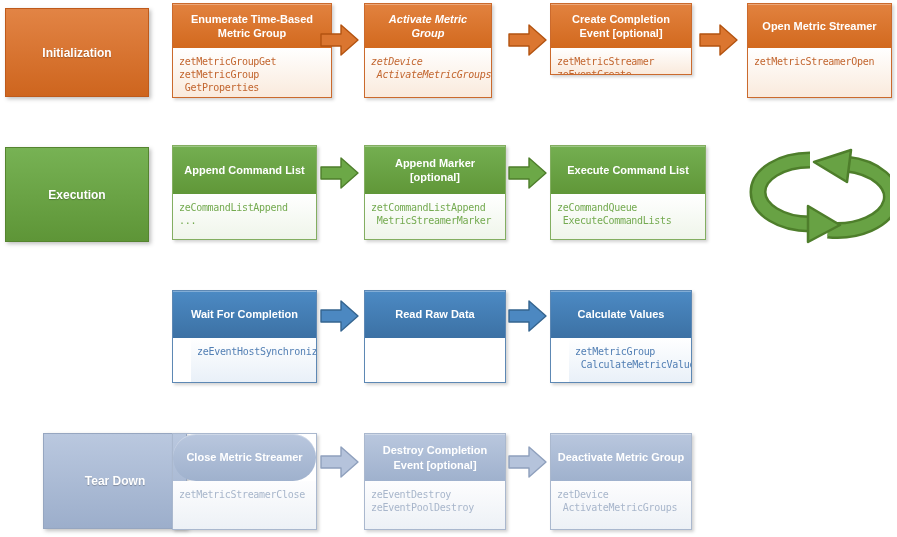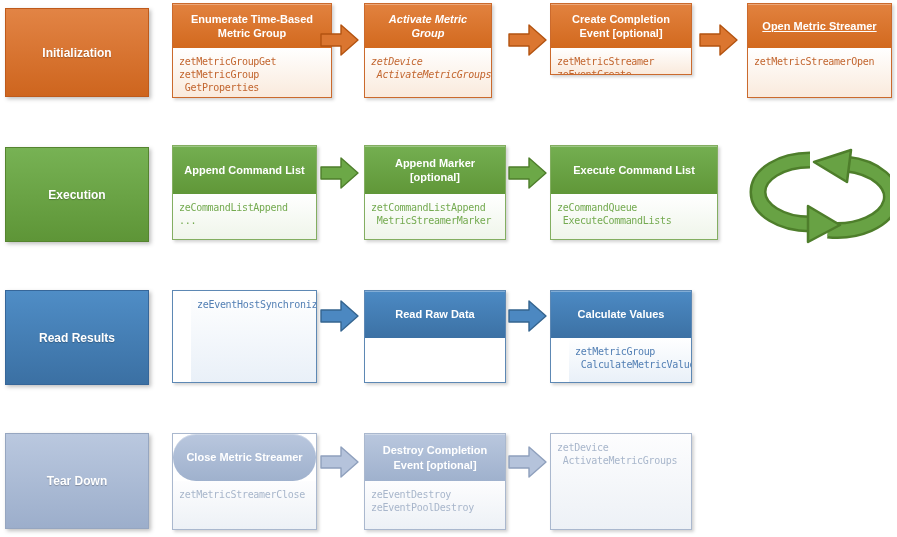--- a/index.html
+++ b/index.html
@@ -11,21 +11,21 @@
     position:absolute;left:5px;width:144px;
     display:flex;align-items:center;justify-content:center;
     color:#ffffff;font-weight:bold;font-size:12px;
     text-shadow:0 1px 1px rgba(0,0,0,.25);
     box-shadow:2px 2px 4px rgba(0,0,0,.25);
     box-sizing:border-box;
   }
   .label-box.orange{background:linear-gradient(#E28445,#CE651E);border:1px solid #BE5A1B;}
   .label-box.green {background:linear-gradient(#77B254,#5E9537);border:1px solid #55842F;}
   .label-box.blue  {background:linear-gradient(#4F8DC6,#3B70A3);border:1px solid #366699;}
-  .label-box.gray  {background:linear-gradient(#BAC8DF,#9CAECB;);border:1px solid #96A6C0;background:linear-gradient(#BAC8DF,#9CAECB);}
+  .label-box.gray  {background:linear-gradient(#BAC8DF,#9CAECB;);border:1px solid #96A6C0;background:linear-gradient(#BAC8DF,#9CAECB);margin-left:38px;}
 
   
   .flow-box{
     position:absolute;box-sizing:border-box;
     box-shadow:2px 2px 3px rgba(0,0,0,.18);
     display:flex;flex-direction:column;
   }
   .flow-box .box-header{
     flex:0 0 auto;display:flex;align-items:center;justify-content:center;
     color:#fff;font-weight:bold;font-size:11px;line-height:1.3;text-align:center;
@@ -98,21 +98,21 @@
     <div class="box-header" style="height:44px;">Create Completion Event [optional]</div>
     <div class="box-body">zetMetricStreamer
 zeEventCreate</div>
   </div>
   <div class="arrow orange" style="left:699px;top:22px;">
     <svg viewBox="0 0 40 36">
         <polygon points="1,12 21,12 21,3 38,18 21,33 21,24 1,24"></polygon>
       </svg>
   </div>
   <div class="flow-box orange" style="left:747px;top:3px;width:145px;height:95px;">
-    <div class="box-header" style="height:44px;text-decoration:underline;">Open Metric Streamer</div>
+    <div class="box-header" style="height:44px;">Open Metric Streamer</div>
     <div class="box-body">zetMetricStreamerOpen</div>
   </div>
 
   <div class="label-box green" style="top:147px;height:95px;">
     <span>Execution</span>
   </div>
 
   <div class="flow-box green" style="left:172px;top:145px;width:145px;height:95px;">
     <div class="box-header" style="height:48px;">Append Command List</div>
     <div class="box-body">zeCommandListAppend
@@ -126,44 +126,42 @@
   <div class="flow-box green" style="left:364px;top:145px;width:142px;height:95px;">
     <div class="box-header" style="height:48px;">Append Marker [optional]</div>
     <div class="box-body">zetCommandListAppend
  MetricStreamerMarker</div>
   </div>
   <div class="arrow green" style="left:508px;top:155px;">
     <svg viewBox="0 0 40 36">
         <polygon points="1,12 21,12 21,3 38,18 21,33 21,24 1,24"></polygon>
       </svg>
   </div>
-  <div class="flow-box green" style="left:550px;top:145px;width:168px;height:95px;">
+  <div class="flow-box green" style="left:550px;top:145px;width:156px;height:95px;">
     <div class="box-header" style="height:48px;">Execute Command List</div>
     <div class="box-body">zeCommandQueue
  ExecuteCommandLists</div>
   </div>
   <div class="loop-icon">
     <svg viewBox="0 0 142 106">
 
       <path d="M 62,18 A 52,32 0 0 0 62,82" fill="none" stroke="#4E7E2B" stroke-width="17"></path>
       <path d="M 80,88 A 52,32 0 0 0 98,22" fill="none" stroke="#4E7E2B" stroke-width="17"></path>
 
       <path d="M 62,18 A 52,32 0 0 0 62,82" fill="none" stroke="#68A244" stroke-width="12"></path>
       <path d="M 80,88 A 52,32 0 0 0 98,22" fill="none" stroke="#68A244" stroke-width="12"></path>
 
       <polygon points="60,64 92,83 60,100" fill="#68A244" stroke="#4E7E2B" stroke-width="2.5" stroke-linejoin="round"></polygon>
       <polygon points="103,8 99,40 66,20" fill="#68A244" stroke="#4E7E2B" stroke-width="2.5" stroke-linejoin="round"></polygon>
     </svg>
   </div>
 
-  <div class="label-box blue" style="top:290px;height:95px;">
-    <span>Read Results</span>
-  </div>
 
   <div class="flow-box blue" style="left:172px;top:290px;width:145px;height:93px;">
+    <div class="box-header" style="height:47px;">Wait For Completion</div>
     <div class="box-body">zeEventHostSynchronize</div>
   </div>
   <div class="arrow blue" style="left:320px;top:298px;">
     <svg viewBox="0 0 40 36">
         <polygon points="1,12 21,12 21,3 38,18 21,33 21,24 1,24"></polygon>
       </svg>
   </div>
   <div class="flow-box blue" style="left:364px;top:290px;width:142px;height:93px;">
     <div class="box-header" style="height:47px;">Read Raw Data</div>
   </div>
@@ -195,17 +193,18 @@
     <div class="box-header" style="height:47px;">Destroy Completion Event [optional]</div>
     <div class="box-body">zeEventDestroy
 zeEventPoolDestroy</div>
   </div>
   <div class="arrow gray" style="left:508px;top:444px;">
     <svg viewBox="0 0 40 36">
         <polygon points="1,12 21,12 21,3 38,18 21,33 21,24 1,24"></polygon>
       </svg>
   </div>
   <div class="flow-box gray" style="left:550px;top:433px;width:142px;height:97px;">
+    <div class="box-header" style="height:47px;">Deactivate Metric Group</div>
     <div class="box-body">zetDevice
  ActivateMetricGroups</div>
   </div>
 
 </div>
 
 </body></html>

